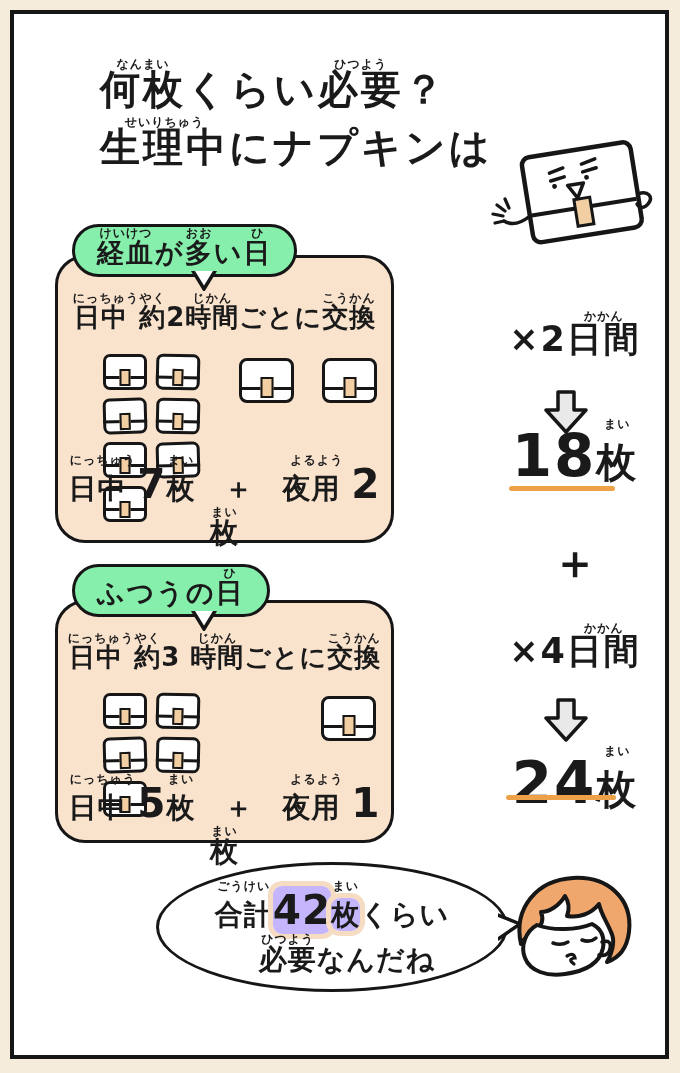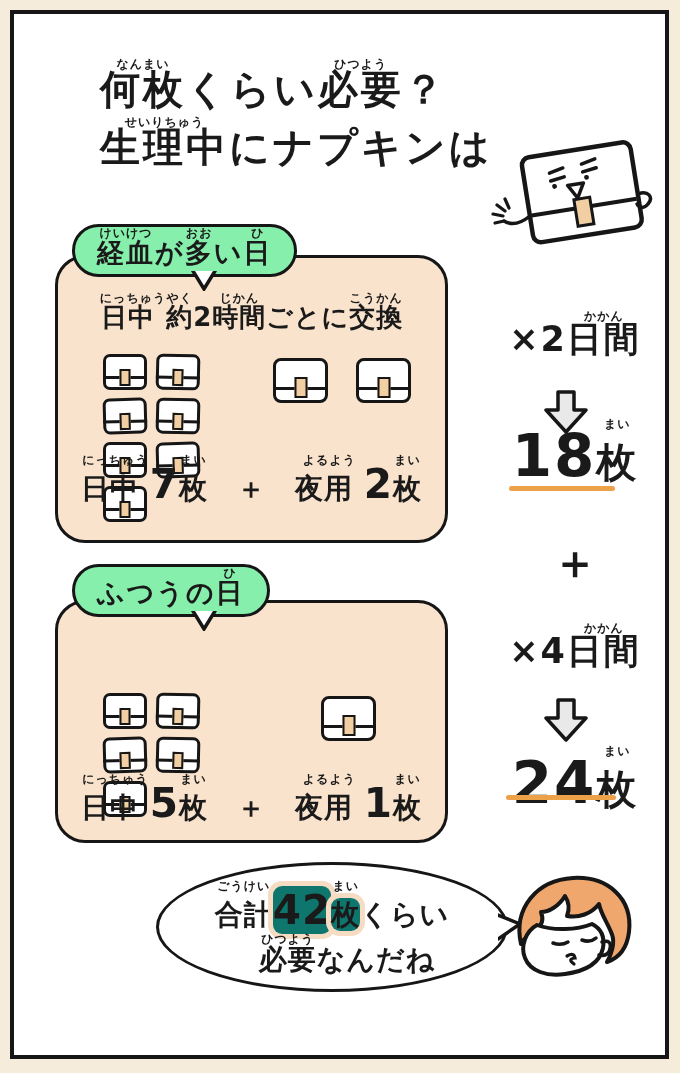--- a/index.html
+++ b/index.html
@@ -9,30 +9,30 @@
     font-family:"DejaVu Sans","Liberation Sans",sans-serif;
     font-weight:700;
   }
   #frame{
     position:absolute;left:10px;top:10px;width:659px;height:1049px;
     box-sizing:border-box;border:4px solid #161616;background:#ffffff;
   }
   ruby{ruby-align:center;}
   rt{font-size:12px;font-weight:700;letter-spacing:1px;}
   .big{font-size:1.45em;}
-  .hl{background:#0f766e;border-radius:9px;box-shadow:0 0 0 5px #f6dcc3;}
+  .hl{background:#c4b5fd;border-radius:9px;box-shadow:0 0 0 5px #f6dcc3;}
 
   
   #title{position:absolute;left:100px;top:58px;line-height:1.25;letter-spacing:3px;}
   #title .t-line{font-size:40px;}
   #title .t-line + .t-line{margin-top:2px;}
 
   
   .big-box{
-    position:absolute;left:55px;width:393px;box-sizing:border-box;
+    position:absolute;left:55px;width:339px;box-sizing:border-box;
     background:#fae3cd;border:3.5px solid #161616;border-radius:30px;
   }
   .box-heavy{top:255px;height:288px;}
   .box-normal{top:600px;height:243px;}
 
   .bubble-label{
     position:absolute;background:#86efac;border:3.5px solid #161616;border-radius:36px;
     padding:3px 22px 6px;font-size:27px;letter-spacing:2px;line-height:1.1;
   }
   #label-heavy{left:72px;top:224px;}
@@ -178,20 +178,21 @@
 <div id="mult-heavy" class="mult"><ruby><span>×2</span><rt></rt></ruby><ruby><span>日間</span><rt>かかん</rt></ruby></div>
 <svg id="arrow-heavy" class="arrow" width="44" height="44" viewBox="0 0 44 44">
   <path d="M14 2 H30 V20 H42 L22 42 L2 20 H14 Z" fill="#e9e9e9" stroke="#161616" stroke-width="3.5" stroke-linejoin="round"></path>
 </svg>
 <div id="res-heavy" class="res"><ruby><span class="big">18</span><rt></rt></ruby><ruby><span>枚</span><rt>まい</rt></ruby></div>
 <div id="ul-heavy" class="underline"></div>
 
 <div id="plus-between">＋</div>
 
 <div class="big-box box-normal">
+  <div class="schedule"><ruby><span>日中 </span><rt>にっちゅう</rt></ruby><ruby><span>約</span><rt>やく</rt></ruby><ruby><span>3 </span><rt></rt></ruby><ruby><span>時間</span><rt>じかん</rt></ruby><ruby><span>ごとに</span><rt></rt></ruby><ruby><span>交換</span><rt>こうかん</rt></ruby></div>
   <div class="napkins">
     <div class="day-grid">
         <div class="napkin small">
           <span class="fold"></span>
           <span class="tab"></span>
         </div>
         <div class="napkin small">
           <span class="fold"></span>
           <span class="tab"></span>
         </div>

